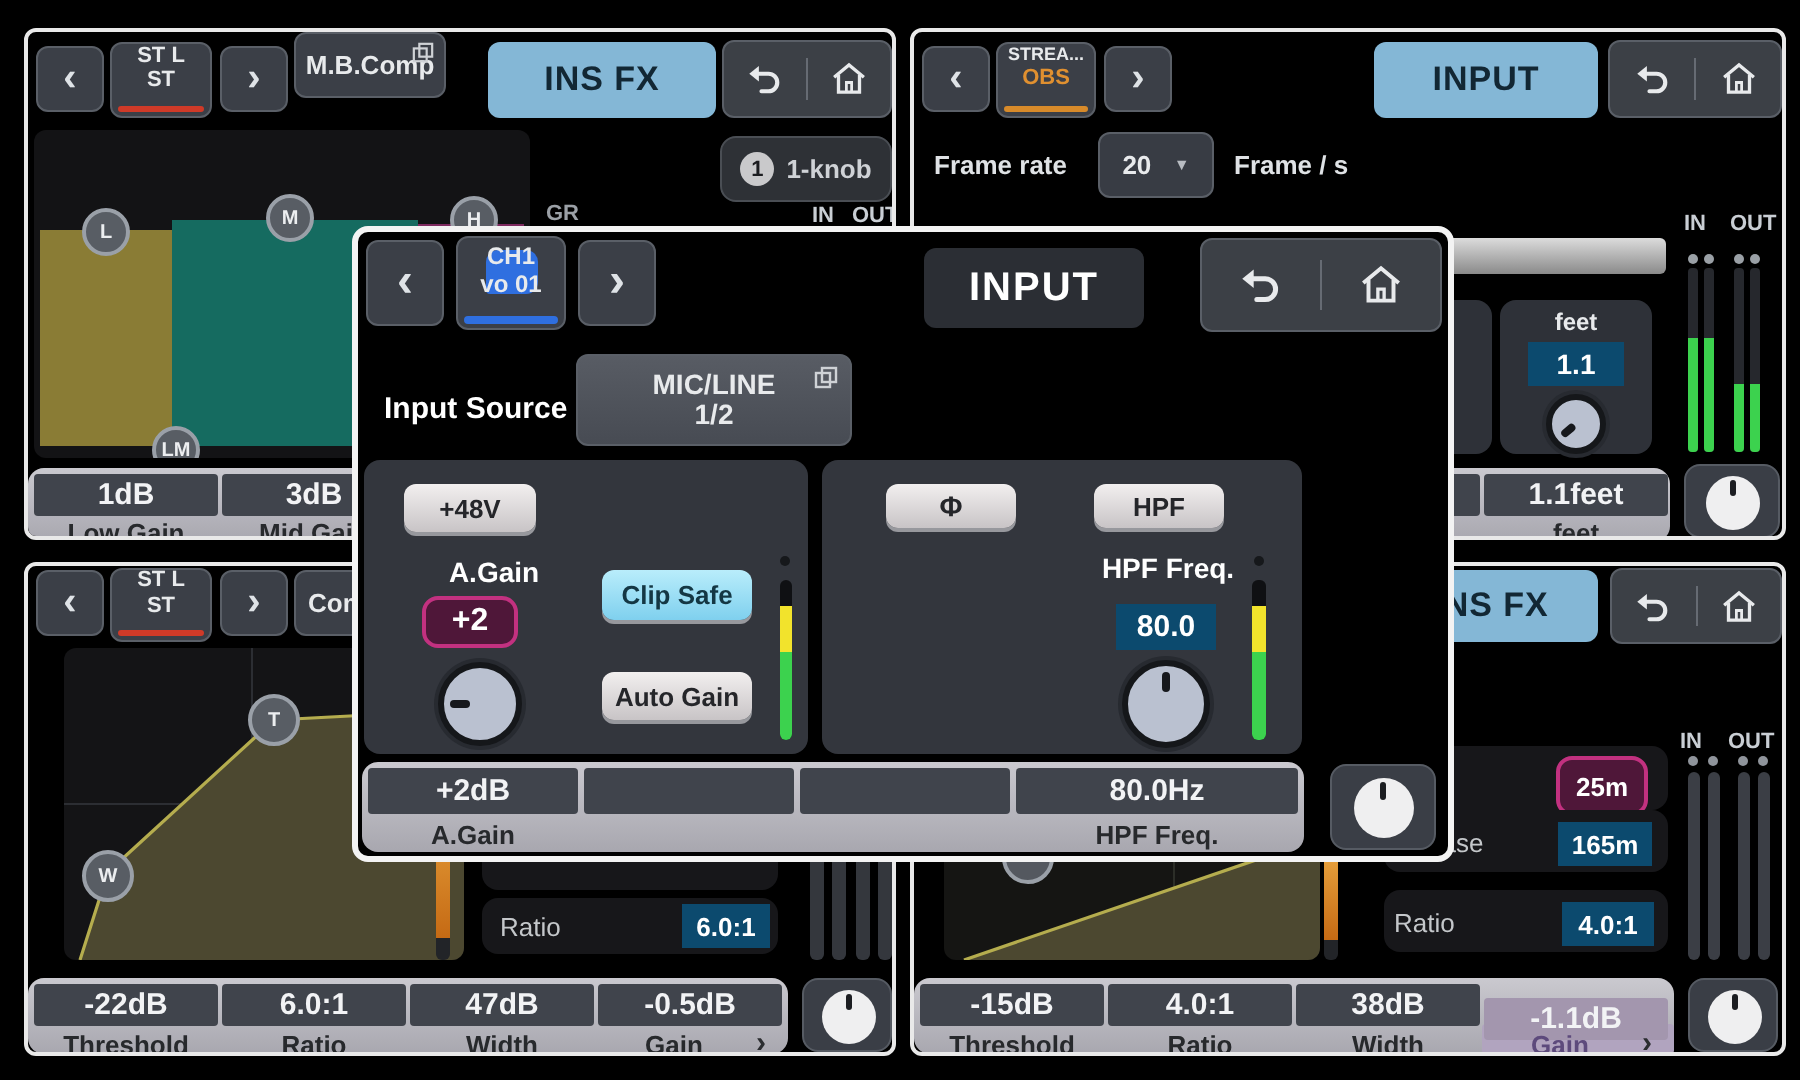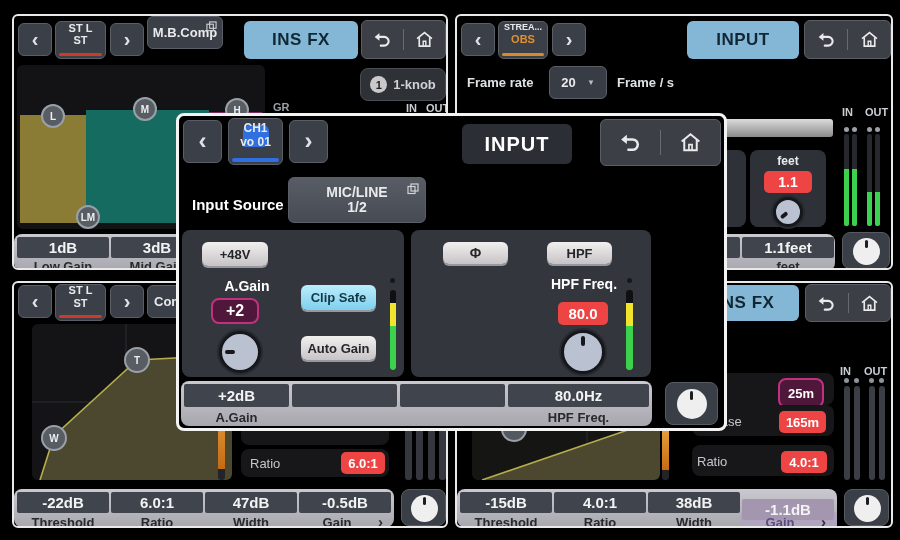--- a/index.html
+++ b/index.html
@@ -15,21 +15,21 @@
   .tab{position:absolute;background:#84b7d6;border-radius:6px;color:#122734;display:flex;align-items:center;
        justify-content:center;font-weight:bold;font-size:17px;letter-spacing:.5px;}
   .navgrp{position:absolute;background:#3c4046;border:1px solid #5a5f67;border-radius:6px;display:flex;
           align-items:center;justify-content:space-evenly;box-sizing:border-box;}
   .navdiv{width:1px;height:55%;background:#666b73;}
   .navico{display:flex;align-items:center;justify-content:center;width:34px;height:100%;}
   .lightbtn{position:absolute;background:linear-gradient(#f2efef,#c8c4c6);border-radius:6px;color:#25262a;
             display:flex;align-items:center;justify-content:center;font-weight:bold;font-size:13px;
             box-shadow:0 2px 0 #97989d;}
   .cyanbtn{background:linear-gradient(#b9edfb,#7fd0ee);color:#143744;}
-  .blackval{position:absolute;background:#ef4444;border-radius:5px;color:#fff;font-weight:bold;
+  .blackval{position:absolute;background:#0c4a6e;border-radius:0;color:#fff;font-weight:bold;
             display:flex;align-items:center;justify-content:center;font-size:14px;box-sizing:border-box;}
   .magval{background:#4f1739;border:2px solid #c23180;border-radius:8px;}
   .strip{position:absolute;background:linear-gradient(#cac9cf,#a8a7af);border-radius:8px;}
   .cell{position:absolute;background:#40444c;color:#f2f3f5;font-weight:bold;font-size:15px;height:21px;
         display:flex;align-items:center;justify-content:center;border-radius:2px;}
   .celllabel{position:absolute;color:#27292c;font-weight:bold;font-size:13px;text-align:center;}
   .rowbox{position:absolute;background:#17171a;border-radius:8px;}
   .rowlabel{position:absolute;color:#c4c7ca;font-size:13px;}
   .knobsq{position:absolute;background:#3a3e46;border:1px solid #565b63;border-radius:8px;box-sizing:border-box;}
   .wface{position:absolute;left:50%;top:50%;width:27px;height:27px;margin:-13px 0 0 -13px;border-radius:50%;background:#efeff0;}
@@ -101,21 +101,21 @@
       <div class="abs" style="left:192px;top:47px;width:53px;height:111px;background:#7e2a60;"></div>
       <div class="bknob" style="left:24px;top:39px;">
           <span>L</span>
         </div>
       <div class="bknob" style="left:116px;top:32px;">
           <span>M</span>
         </div>
       <div class="bknob" style="left:208px;top:33px;">
           <span>H</span>
         </div>
-      <div class="bknob" style="left:59px;top:140px;">
+      <div class="bknob" style="left:59px;top:148px;">
           <span>LM</span>
         </div>
     </div>
     <span class="smalltxt" style="left:259px;top:85px;color:#9ba0a6;">GR</span>
     <span class="smalltxt" style="left:392px;top:86px;">IN</span>
     <span class="smalltxt" style="left:412px;top:86px;">OUT</span>
     <div class="btn" style="left:346px;top:52px;width:86px;height:33px;background:#2e3136;border-color:#4a4e54;border-radius:8px;font-size:13px;gap:6px;">
       <span style="width:17px;height:17px;border-radius:50%;background:#c9c9cb;color:#1c1d20;font-size:11px;display:flex;align-items:center;justify-content:center;">1</span>
       <span style="color:#cfd2d6;">1-knob</span>
     </div>

